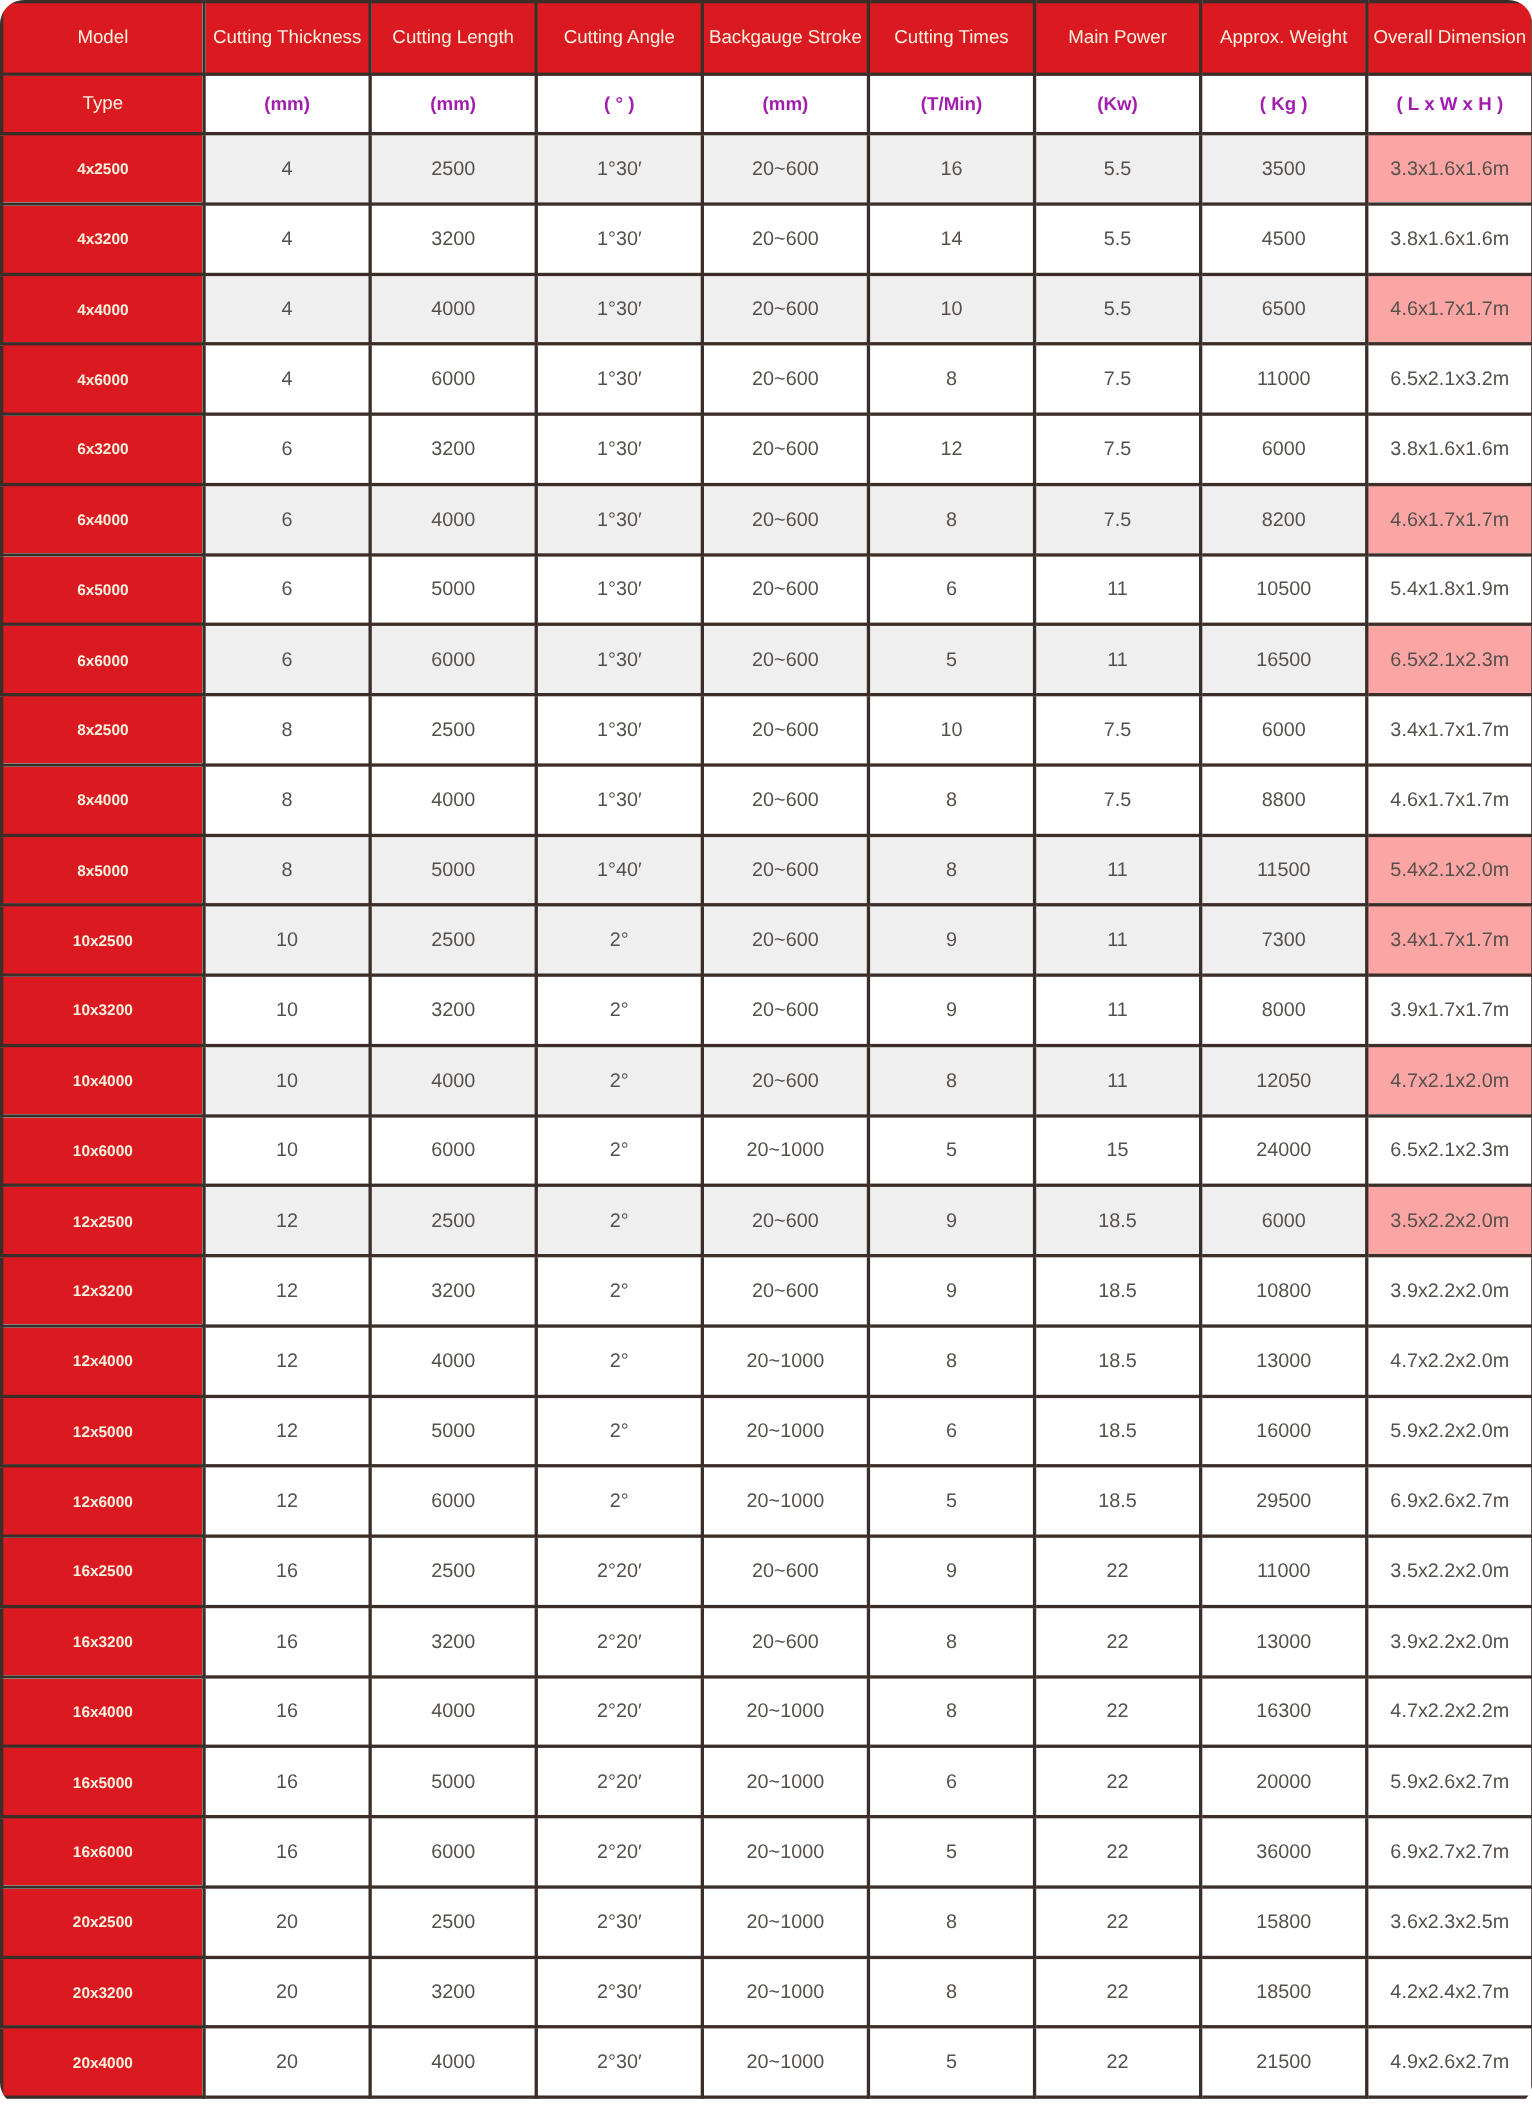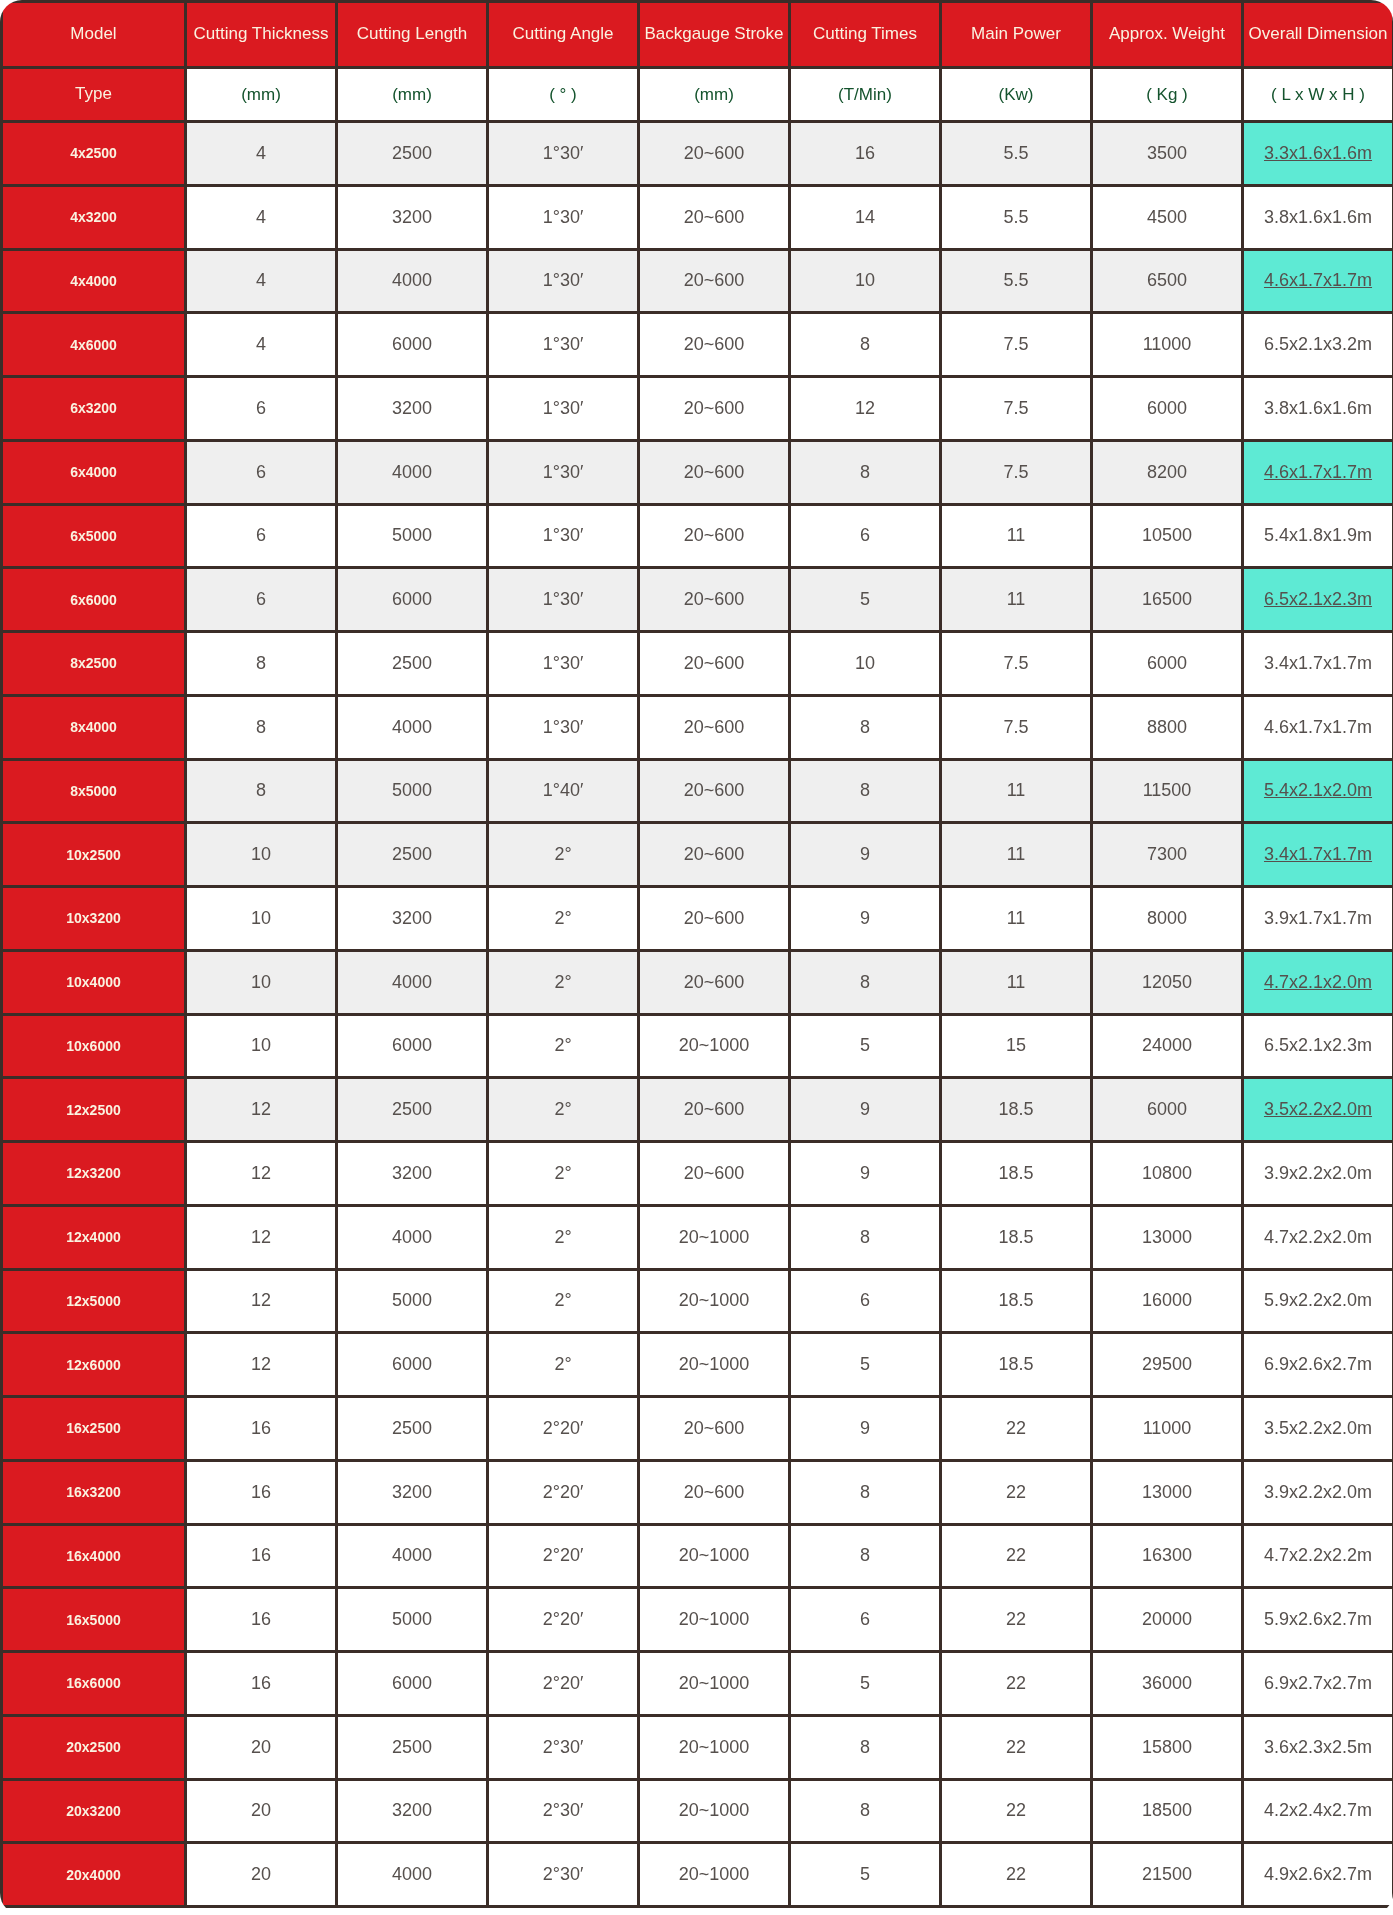--- a/index.html
+++ b/index.html
@@ -37,35 +37,35 @@
     font-weight: normal;
   }
   th.title-cell {
     font-size: 17px;
     line-height: 1.3;
     font-weight: normal;
     padding: 0 8px;
   }
   th.unit-cell {
     background: #ffffff;
-    color: #14532d;
+    color: #a21caf;
     font-size: 17px;
-    font-weight: normal;
+    font-weight: bold;
   }
   th.model-cell {
     font-size: 14px;
     font-weight: bold;
   }
   td.value-cell {
     background: #ffffff;
     color: #56504d;
     font-size: 18px;
   }
   tr.shade td.value-cell { background: #efefef; }
-  tr.shade td.value-cell:last-child { background: #5eead4; text-decoration: underline; }
+  tr.shade td.value-cell:last-child { background: #fca5a5; }
 </style>
 </head>
 <body>
 
 <div class="page">
   <table class="spec">
     <colgroup>
       <col style="width:184px">
       <col style="width:151px">
         <col style="width:151px">

